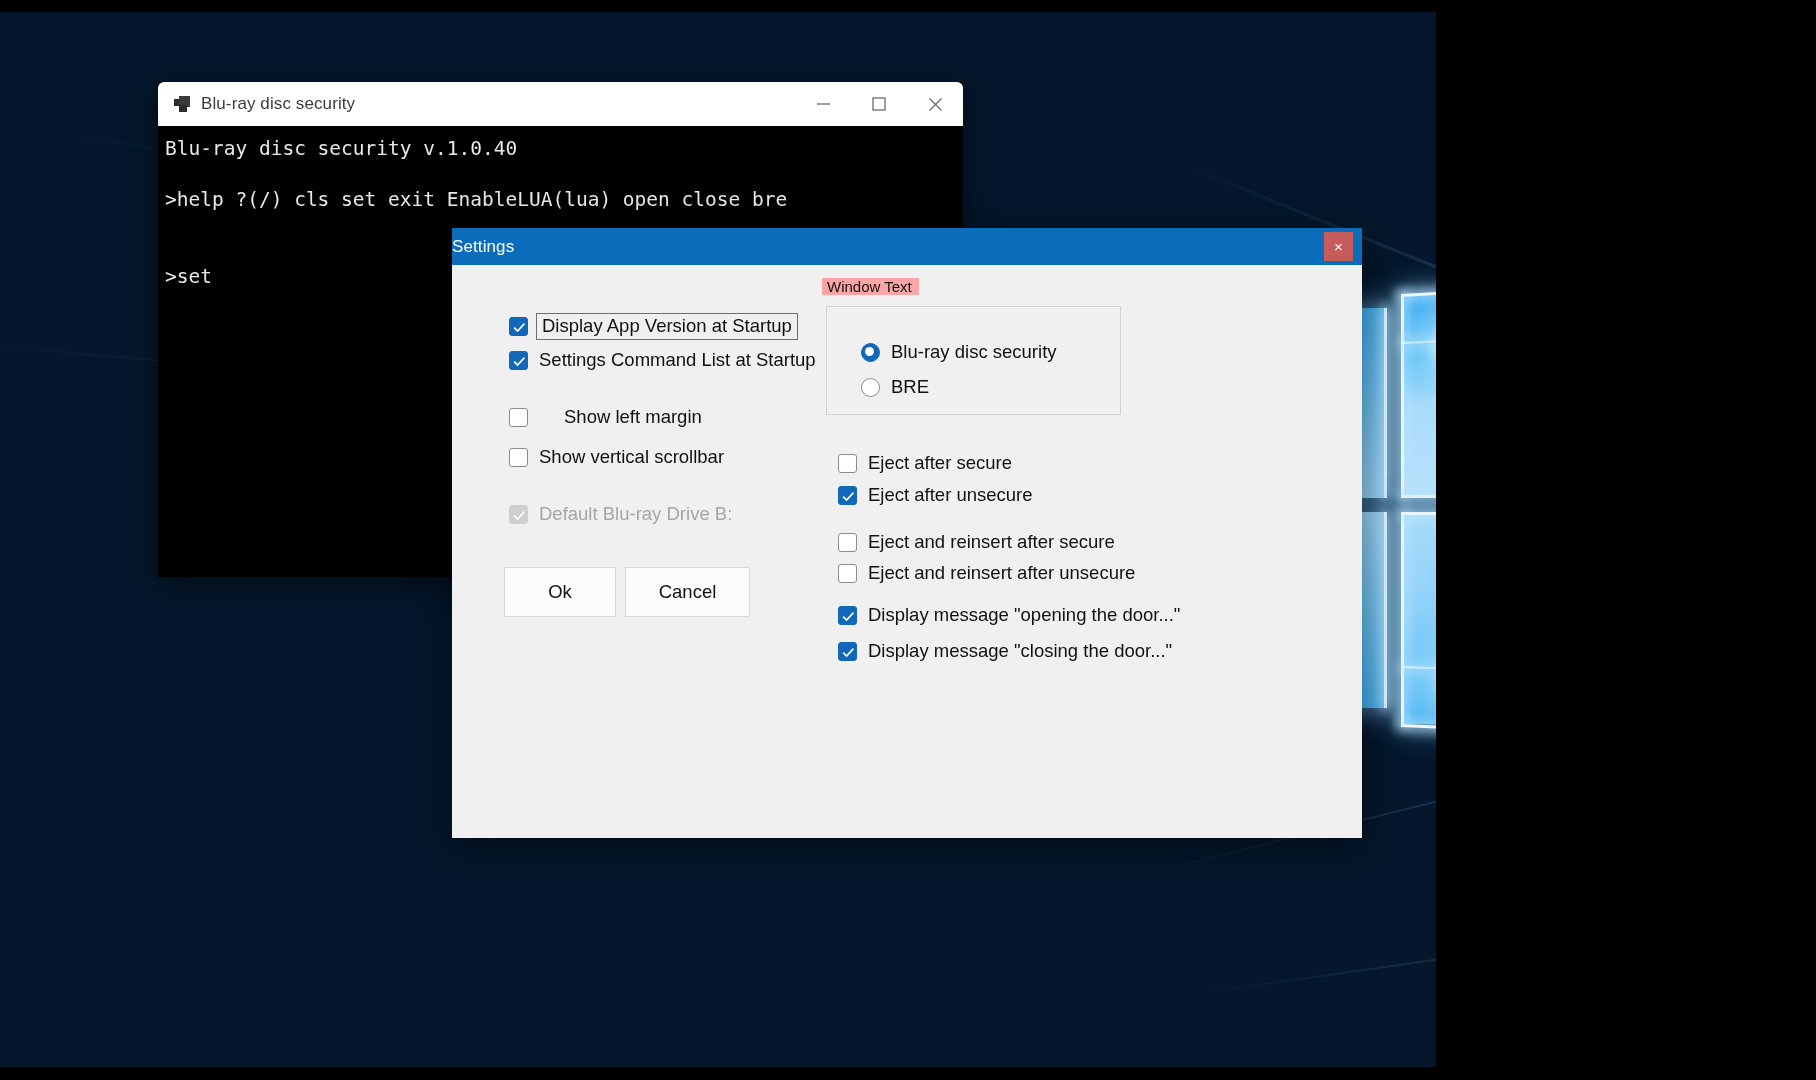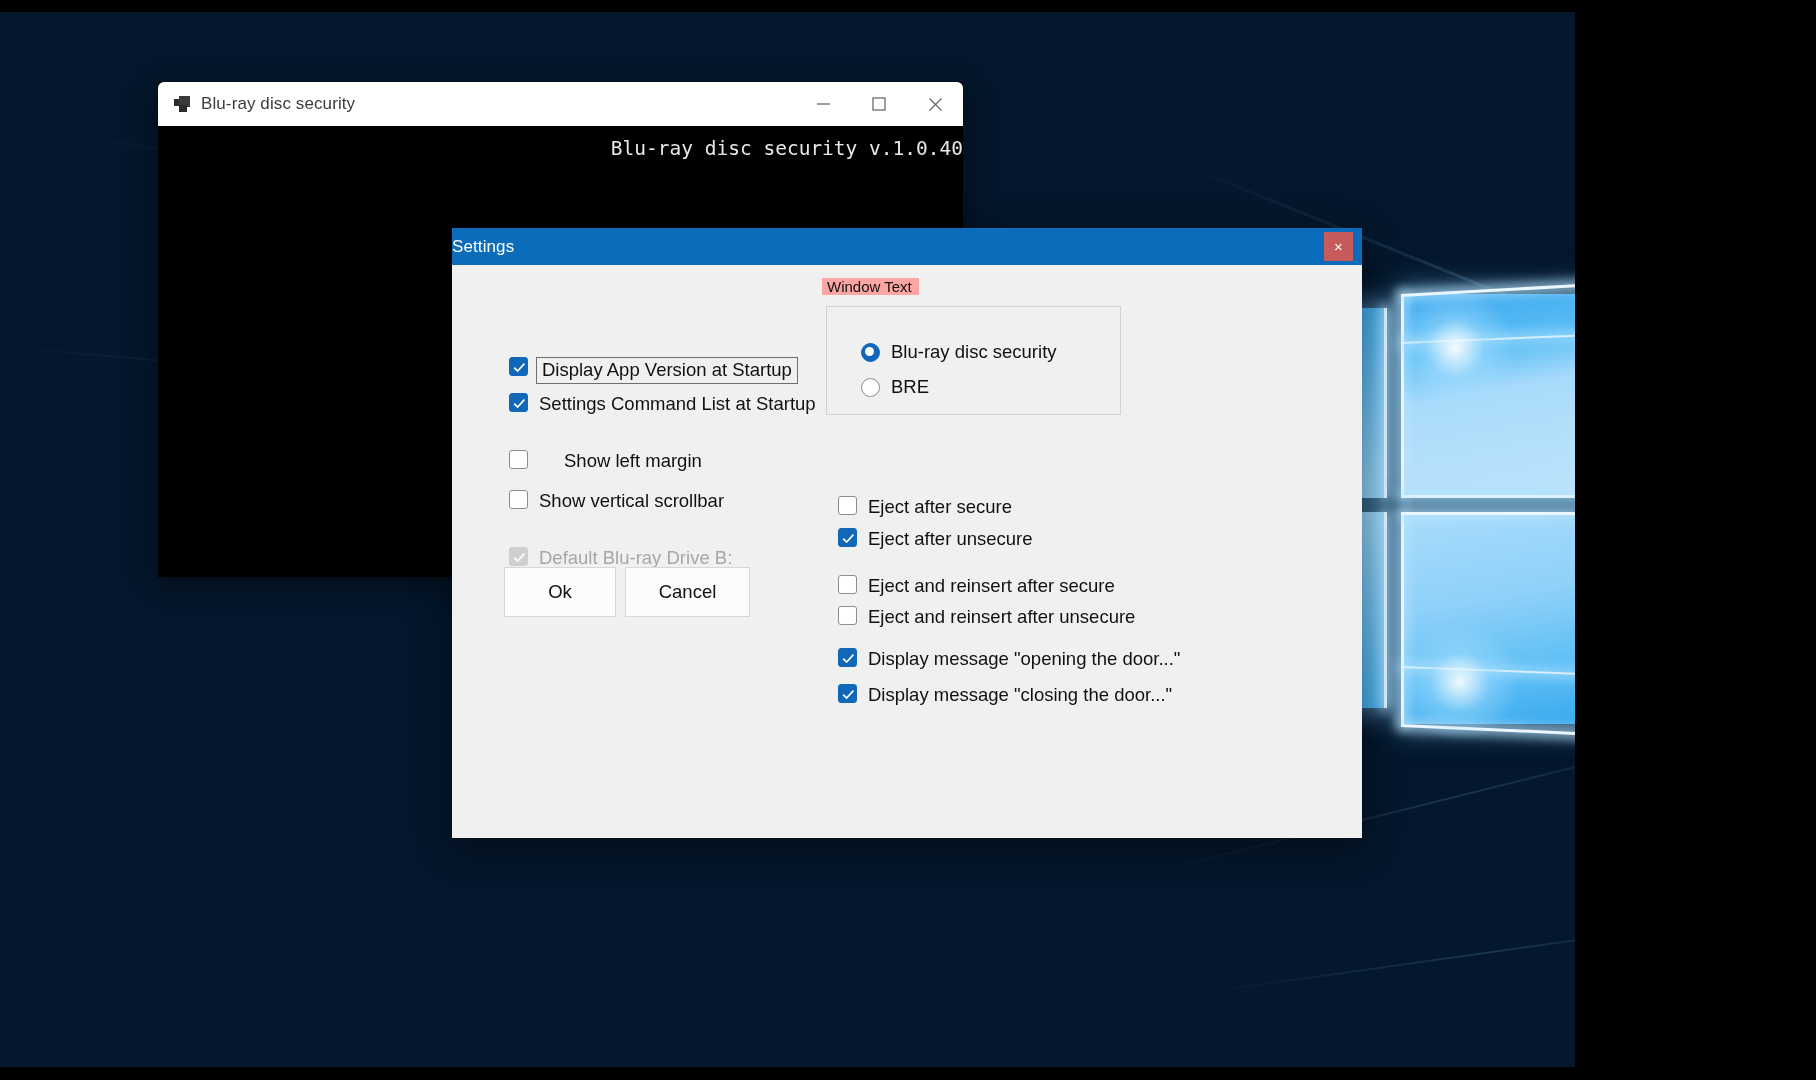--- a/index.html
+++ b/index.html
@@ -12,21 +12,21 @@
     height: 1080px;
     overflow: hidden;
     font-family: "Liberation Sans", sans-serif;
   }
 
   
   #screen {
     position: absolute;
     left: 0;
     top: 0;
-    width: 1575px;
+    width: 1436px;
     height: 1080px;
     background: #000;
     overflow: hidden;
   }
   #desktop {
     position: absolute;
     left: 0;
     top: 12px;
     width: 1816px;
     height: 1056px;
@@ -160,21 +160,20 @@
     padding: 10px 0 0 7px;
     box-sizing: border-box;
     overflow: hidden;
   }
   .cline {
     font-family: "DejaVu Sans Mono", monospace;
     font-size: 19.5px;
     line-height: 25.5px;
     color: #e8e8e8;
     white-space: pre;
-    text-align: right;
   }
   .cline.blank { color: transparent; }
 
   
   #settings-dialog {
     position: absolute;
     left: 452px;
     top: 228px;
     width: 910px;
     height: 610px;
@@ -210,22 +209,21 @@
   #settings-body {
     position: relative;
     width: 100%;
     height: calc(100% - 37px);
   }
 
   
   .row {
     position: absolute;
     display: flex;
-    align-items: flex-start;
-    margin-top: 44px;
+    align-items: center;
   }
   .cb {
     width: 19px;
     height: 19px;
     border-radius: 3px;
     box-sizing: border-box;
     flex: none;
     position: relative;
   }
   .cb.off {
@@ -429,20 +427,21 @@
           <svg width="15" height="15" viewBox="0 0 15 15">
               <line x1="1.5" y1="1.5" x2="13.5" y2="13.5" stroke="#6a6a6a" stroke-width="1.3"></line>
               <line x1="13.5" y1="1.5" x2="1.5" y2="13.5" stroke="#6a6a6a" stroke-width="1.3"></line>
             </svg>
         </div>
       </div>
     </div>
     <div id="console-body">
       <div class="cline">Blu-ray disc security v.1.0.40</div>
       <div class="cline blank">&nbsp;</div>
+      <div class="cline">&gt;help ?(/) cls set exit EnableLUA(lua) open close bre</div>
       <div class="cline blank">&nbsp;</div>
       <div class="cline blank">&nbsp;</div>
       <div class="cline">&gt;set</div>
     </div>
   </div>
 
   <div id="settings-dialog">
     <div id="settings-titlebar">
       <div id="settings-title">Settings</div>
       <div id="settings-close">×</div>

